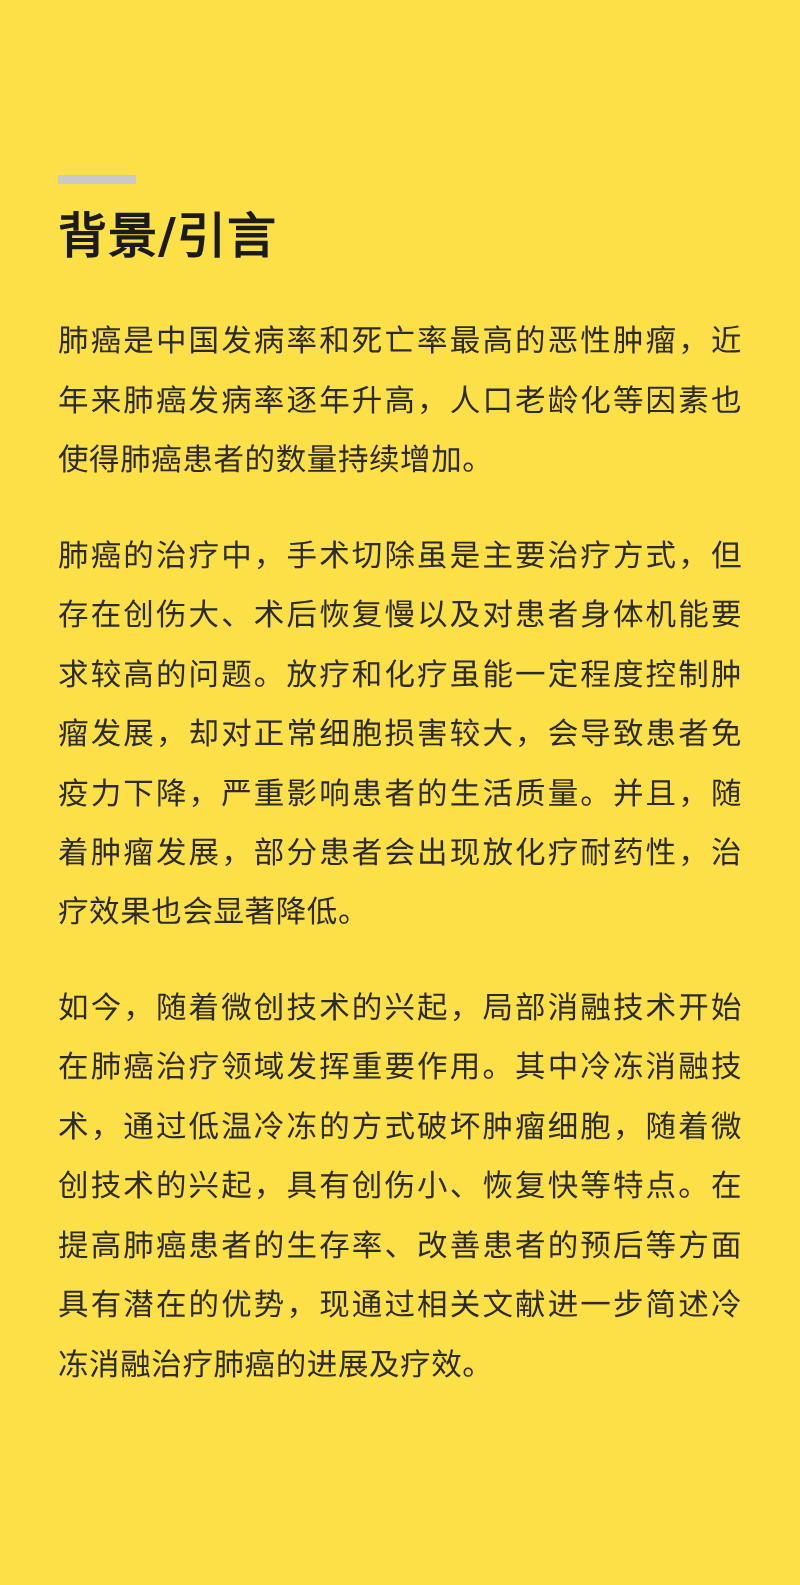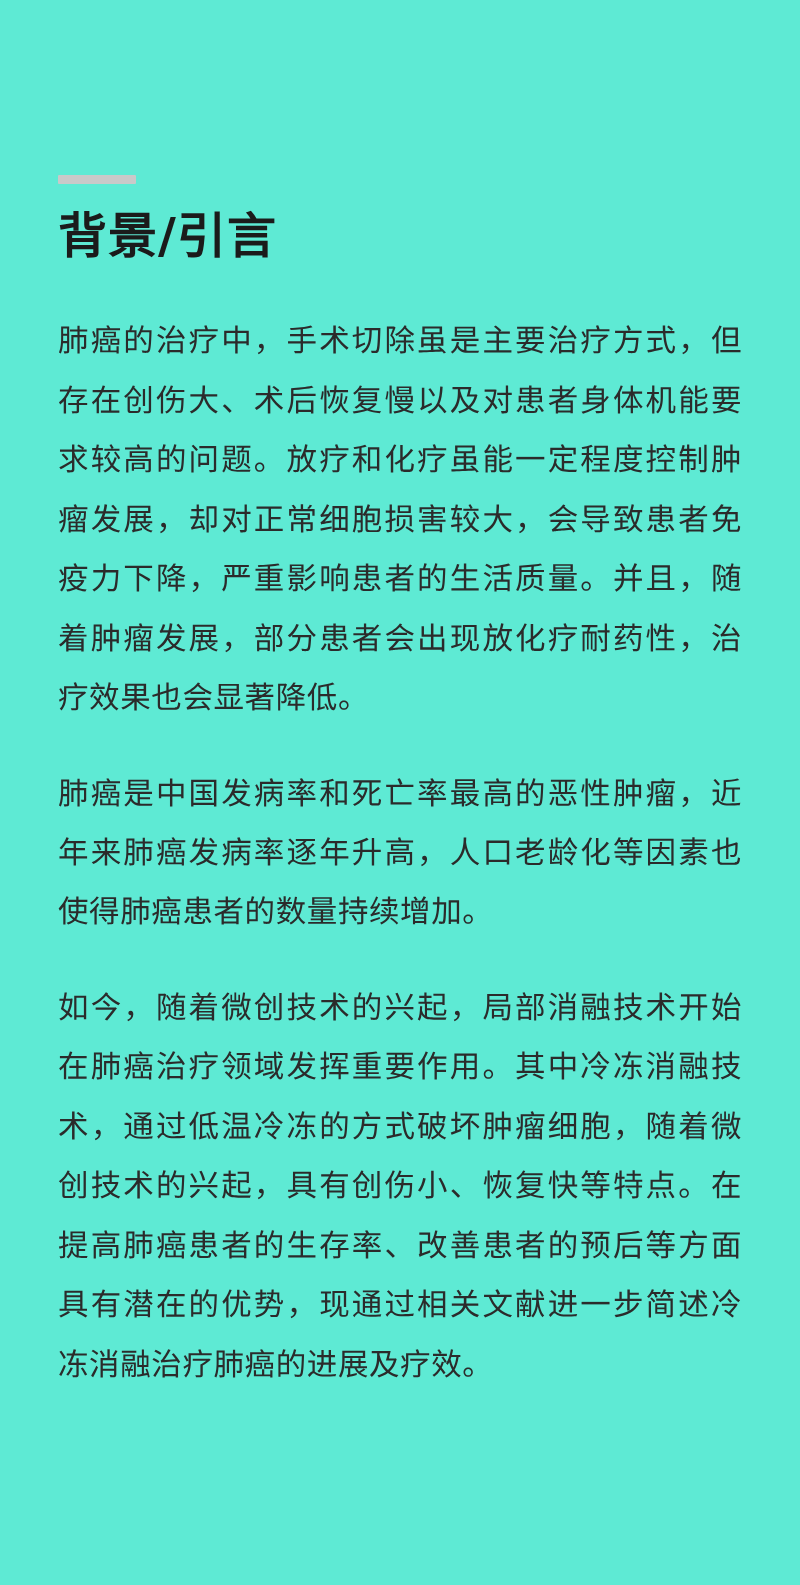--- a/index.html
+++ b/index.html
@@ -11,21 +11,21 @@
     min-height: 1585px;
     background: #ffffff;
     font-family: "Liberation Sans", "DejaVu Sans", sans-serif;
     -webkit-font-smoothing: antialiased;
   }
   .page {
     width: 800px;
     min-height: 1585px;
     box-sizing: border-box;
     padding: 175px 58px 40px 58px;
-    background: #5eead4;
+    background: #fde047;
   }
   .accent-rule {
     width: 78px;
     height: 9px;
     background: #c9c9c9;
     border-radius: 1px;
     margin-bottom: 22px;
   }
   .section-title {
     font-family: "DejaVu Serif", "Liberation Serif", serif;
@@ -54,18 +54,18 @@
 </head>
 <body>
 
 <div class="page">
 
   <div class="accent-rule"></div>
 
   <h1 class="section-title">背景/引言</h1>
 
   <div class="body-copy">
+    <p>肺癌是中国发病率和死亡率最高的恶性肿瘤，近年来肺癌发病率逐年升高，人口老龄化等因素也使得肺癌患者的数量持续增加。</p>
     <p>肺癌的治疗中，手术切除虽是主要治疗方式，但存在创伤大、术后恢复慢以及对患者身体机能要求较高的问题。放疗和化疗虽能一定程度控制肿瘤发展，却对正常细胞损害较大，会导致患者免疫力下降，严重影响患者的生活质量。并且，随着肿瘤发展，部分患者会出现放化疗耐药性，治疗效果也会显著降低。</p>
-    <p>肺癌是中国发病率和死亡率最高的恶性肿瘤，近年来肺癌发病率逐年升高，人口老龄化等因素也使得肺癌患者的数量持续增加。</p>
     <p>如今，随着微创技术的兴起，局部消融技术开始在肺癌治疗领域发挥重要作用。其中冷冻消融技术，通过低温冷冻的方式破坏肿瘤细胞，随着微创技术的兴起，具有创伤小、恢复快等特点。在提高肺癌患者的生存率、改善患者的预后等方面具有潜在的优势，现通过相关文献进一步简述冷冻消融治疗肺癌的进展及疗效。</p>
   </div>
 
 </div>
 
 </body></html>

